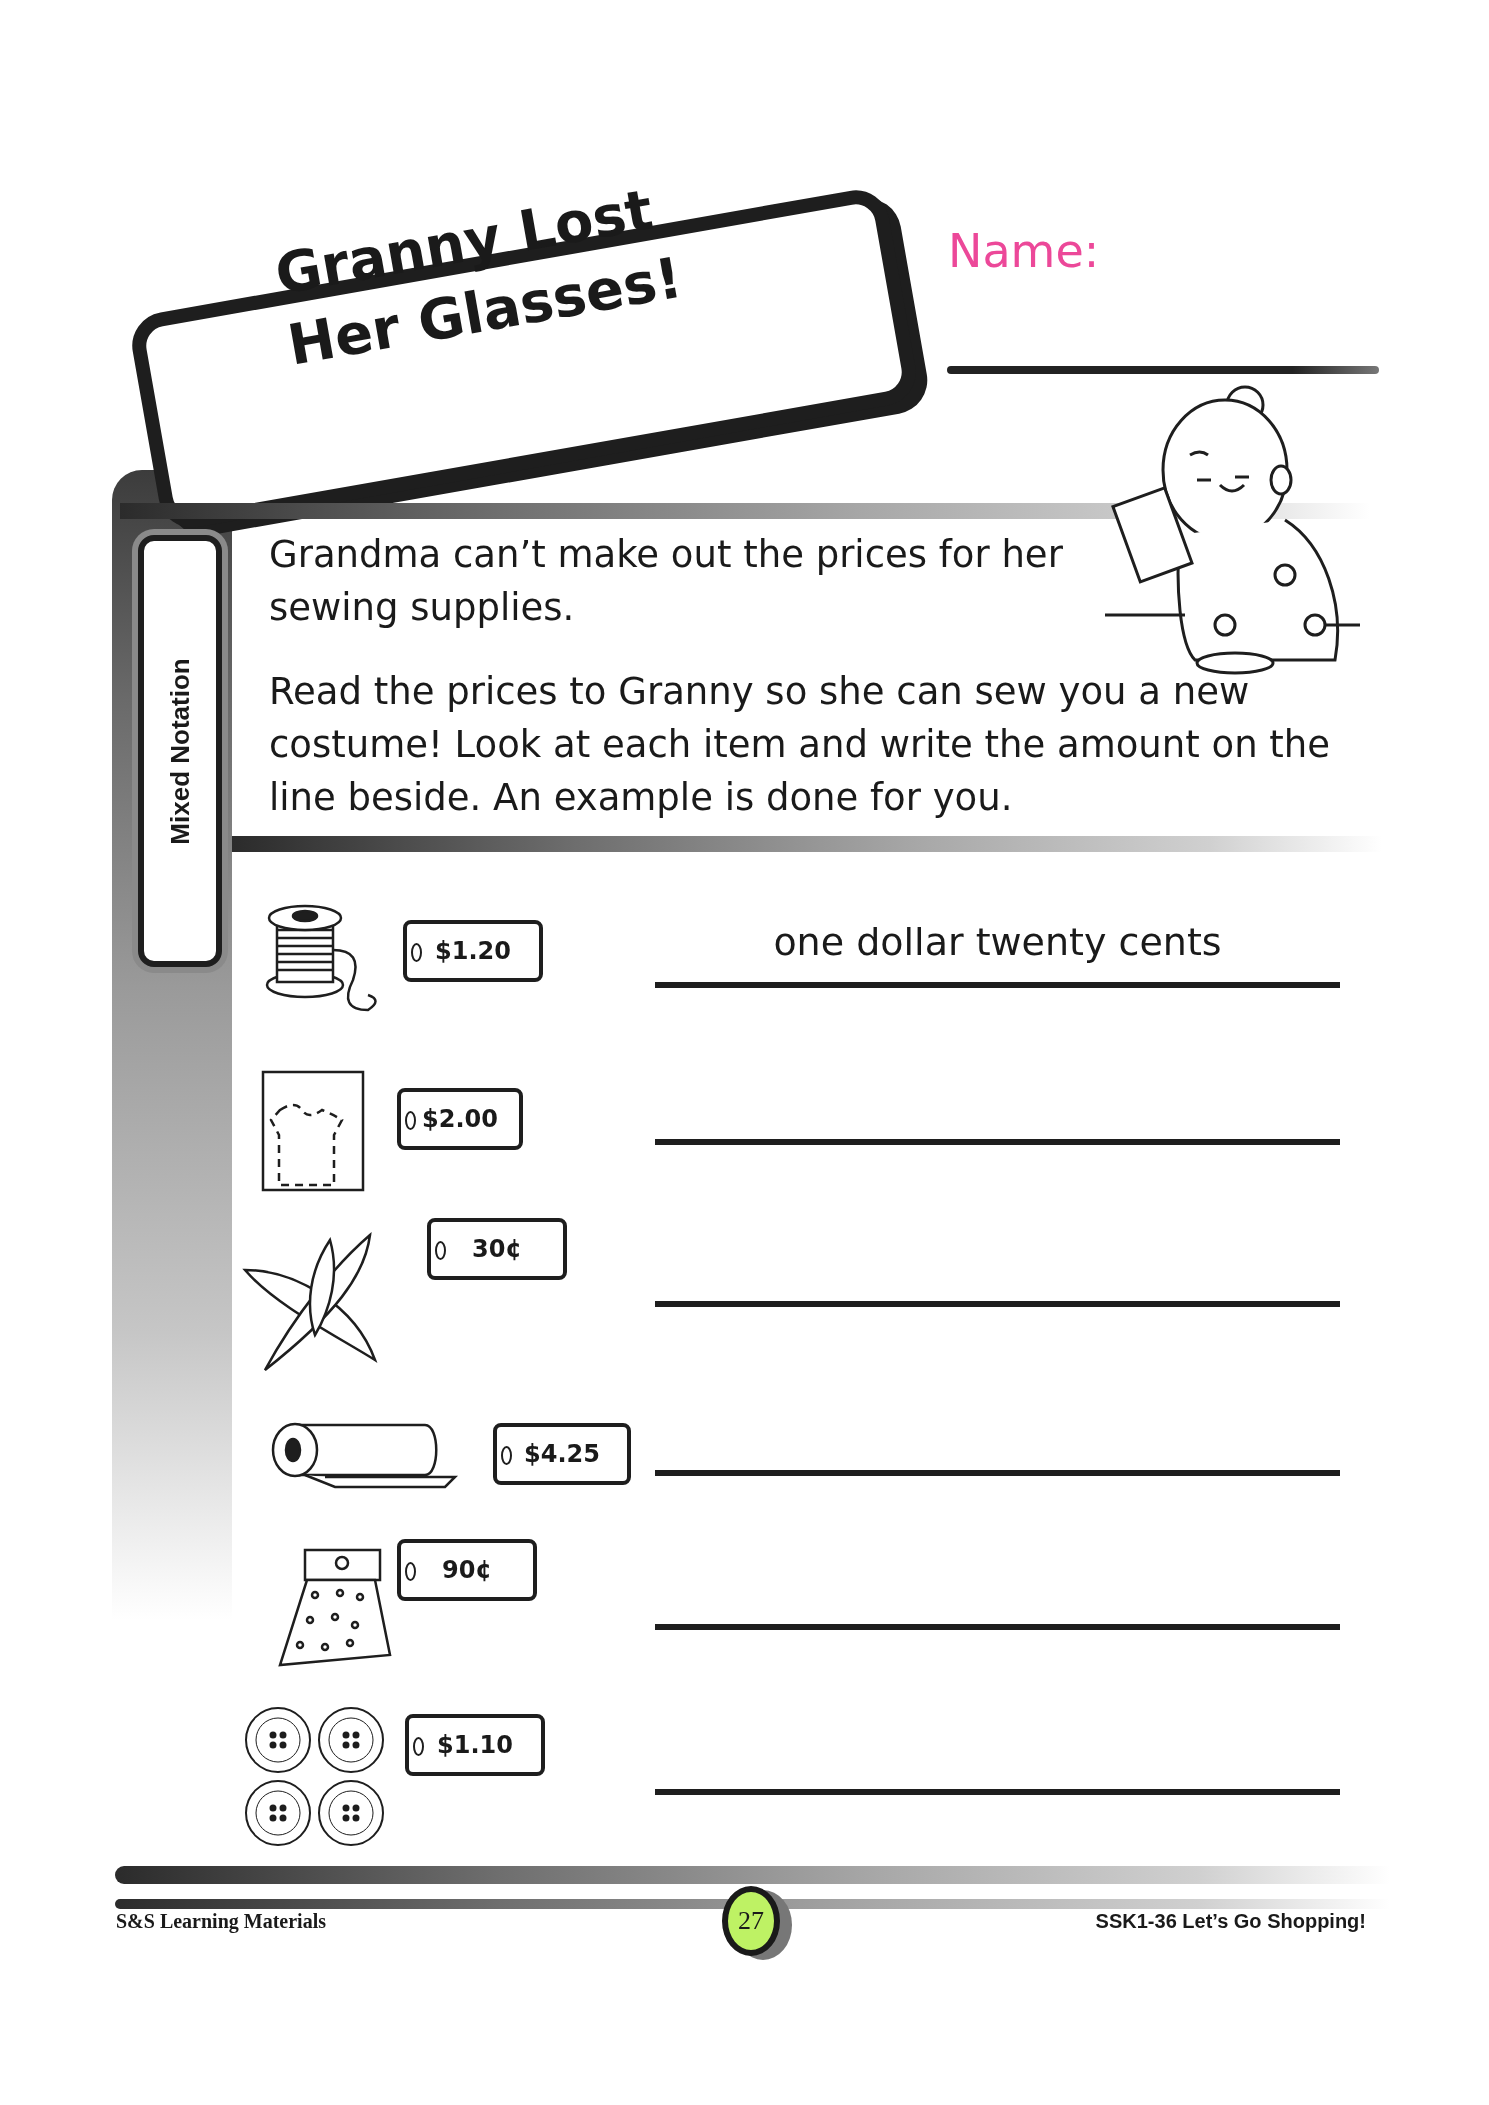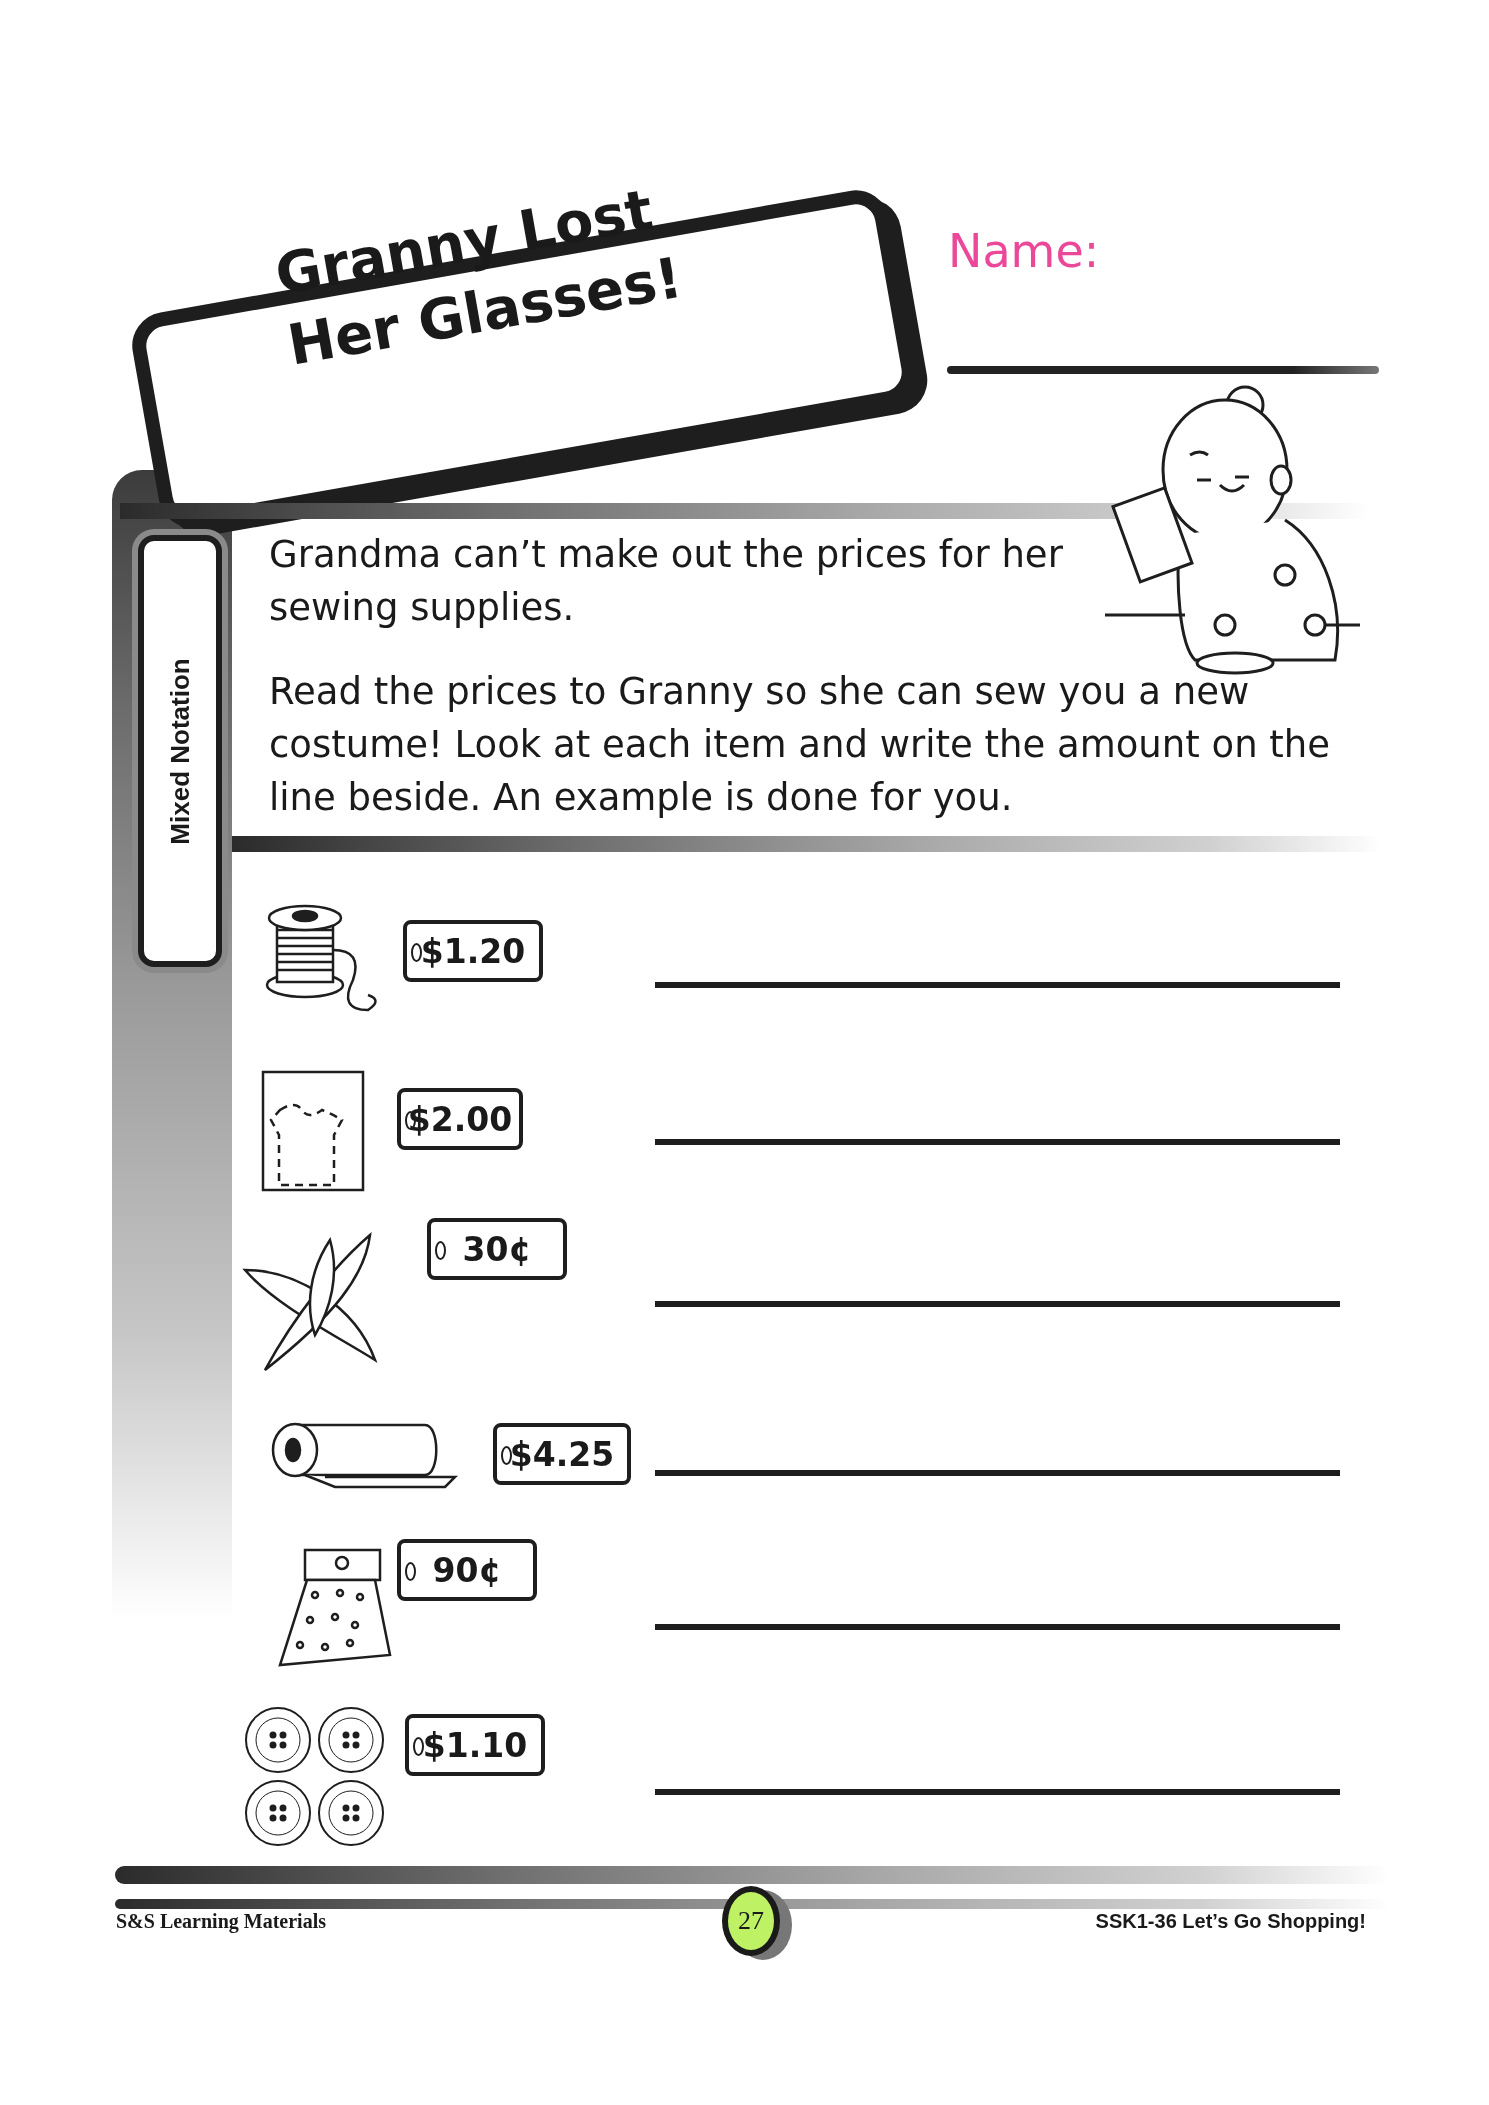--- a/index.html
+++ b/index.html
@@ -46,21 +46,21 @@
   .instr-2 { top:665px; }
 
   
   .granny { left:1085px; top:385px; width:280px; height:290px; }
 
   
   .item { position:absolute; left:225px; width:1140px; height:150px; }
   .item-icon { position:absolute; left:30px; top:0; width:140px; height:140px; }
   .price-tag { position:absolute; height:62px; border:4px solid #1e1e1e; border-radius:8px; background:#fff;
     display:flex; align-items:center; justify-content:center;
-    font-family:"DejaVu Sans", sans-serif; font-weight:bold; font-size:33px; color:#1a1a1a; box-sizing:border-box; }
+    font-family:"DejaVu Sans", sans-serif; font-weight:bold; font-size:24px; color:#1a1a1a; box-sizing:border-box; }
   .price-tag::before { content:""; position:absolute; left:4px; top:50%; width:7px; height:15px; margin-top:-8px;
     border:2px solid #1e1e1e; border-radius:50%; }
   .answer-line { position:absolute; left:430px; width:685px; height:6px; background:#1e1e1e; }
   .answer-text { position:absolute; left:430px; width:685px; text-align:center; font-size:38px; color:#1a1a1a; }
 
   
   .footer-left { left:116px; top:1910px; font-family:"Liberation Serif", serif; font-size:20px; font-weight:bold; color:#1a1a1a; }
   .footer-right { right:123px; top:1910px; font-family:Liberation Sans, sans-serif; font-size:20px; font-weight:bold; color:#1a1a1a; }
   .page-num { left:722px; top:1886px; width:46px; height:58px; border-radius:50%;
     border:6px solid #1a1a1a; background:#bef264; box-shadow:12px 4px 0 #777;
@@ -111,20 +111,21 @@
 <div class="item" style="top:890px;">
   <svg class="item-icon" viewBox="0 0 140 140" fill="#fff" stroke="#1e1e1e" stroke-width="2.5">
     <ellipse cx="50" cy="95" rx="38" ry="12"></ellipse>
       <rect x="22" y="30" width="56" height="62"></rect>
     <path d="M22 40h56M22 48h56M22 56h56M22 64h56M22 72h56M22 80h56" fill="none"></path>
     <ellipse cx="50" cy="28" rx="36" ry="12"></ellipse>
       <ellipse cx="50" cy="26" rx="12" ry="5" fill="#1e1e1e"></ellipse>
     <path d="M78 60 q30 0 20 30 q-15 30 15 30 q15 -10 0 -15" fill="none"></path>
   </svg>
   <div class="price-tag" style="left:178px; top:30px; width:140px;">$1.20</div>
+  <div class="answer-text" style="top:30px;">one dollar twenty cents</div>
   <div class="answer-line" style="top:92px;"></div>
 </div>
 
 <div class="item" style="top:1070px;">
   <svg class="item-icon" viewBox="0 0 140 140" fill="#fff" stroke="#1e1e1e" stroke-width="2.5">
     <rect x="48" y="2" width="100" height="118" transform="translate(-40 0)"></rect>
     <path d="M25 40 q15 -10 22 0 q6 10 20 0 q12 5 20 10 l-8 15 v50 h-55 v-50 l-8 -15 z" fill="none" stroke-dasharray="8 6"></path>
   </svg>
   <div class="price-tag" style="left:172px; top:18px; width:126px;">$2.00</div>
   <div class="answer-line" style="top:69px;"></div>

